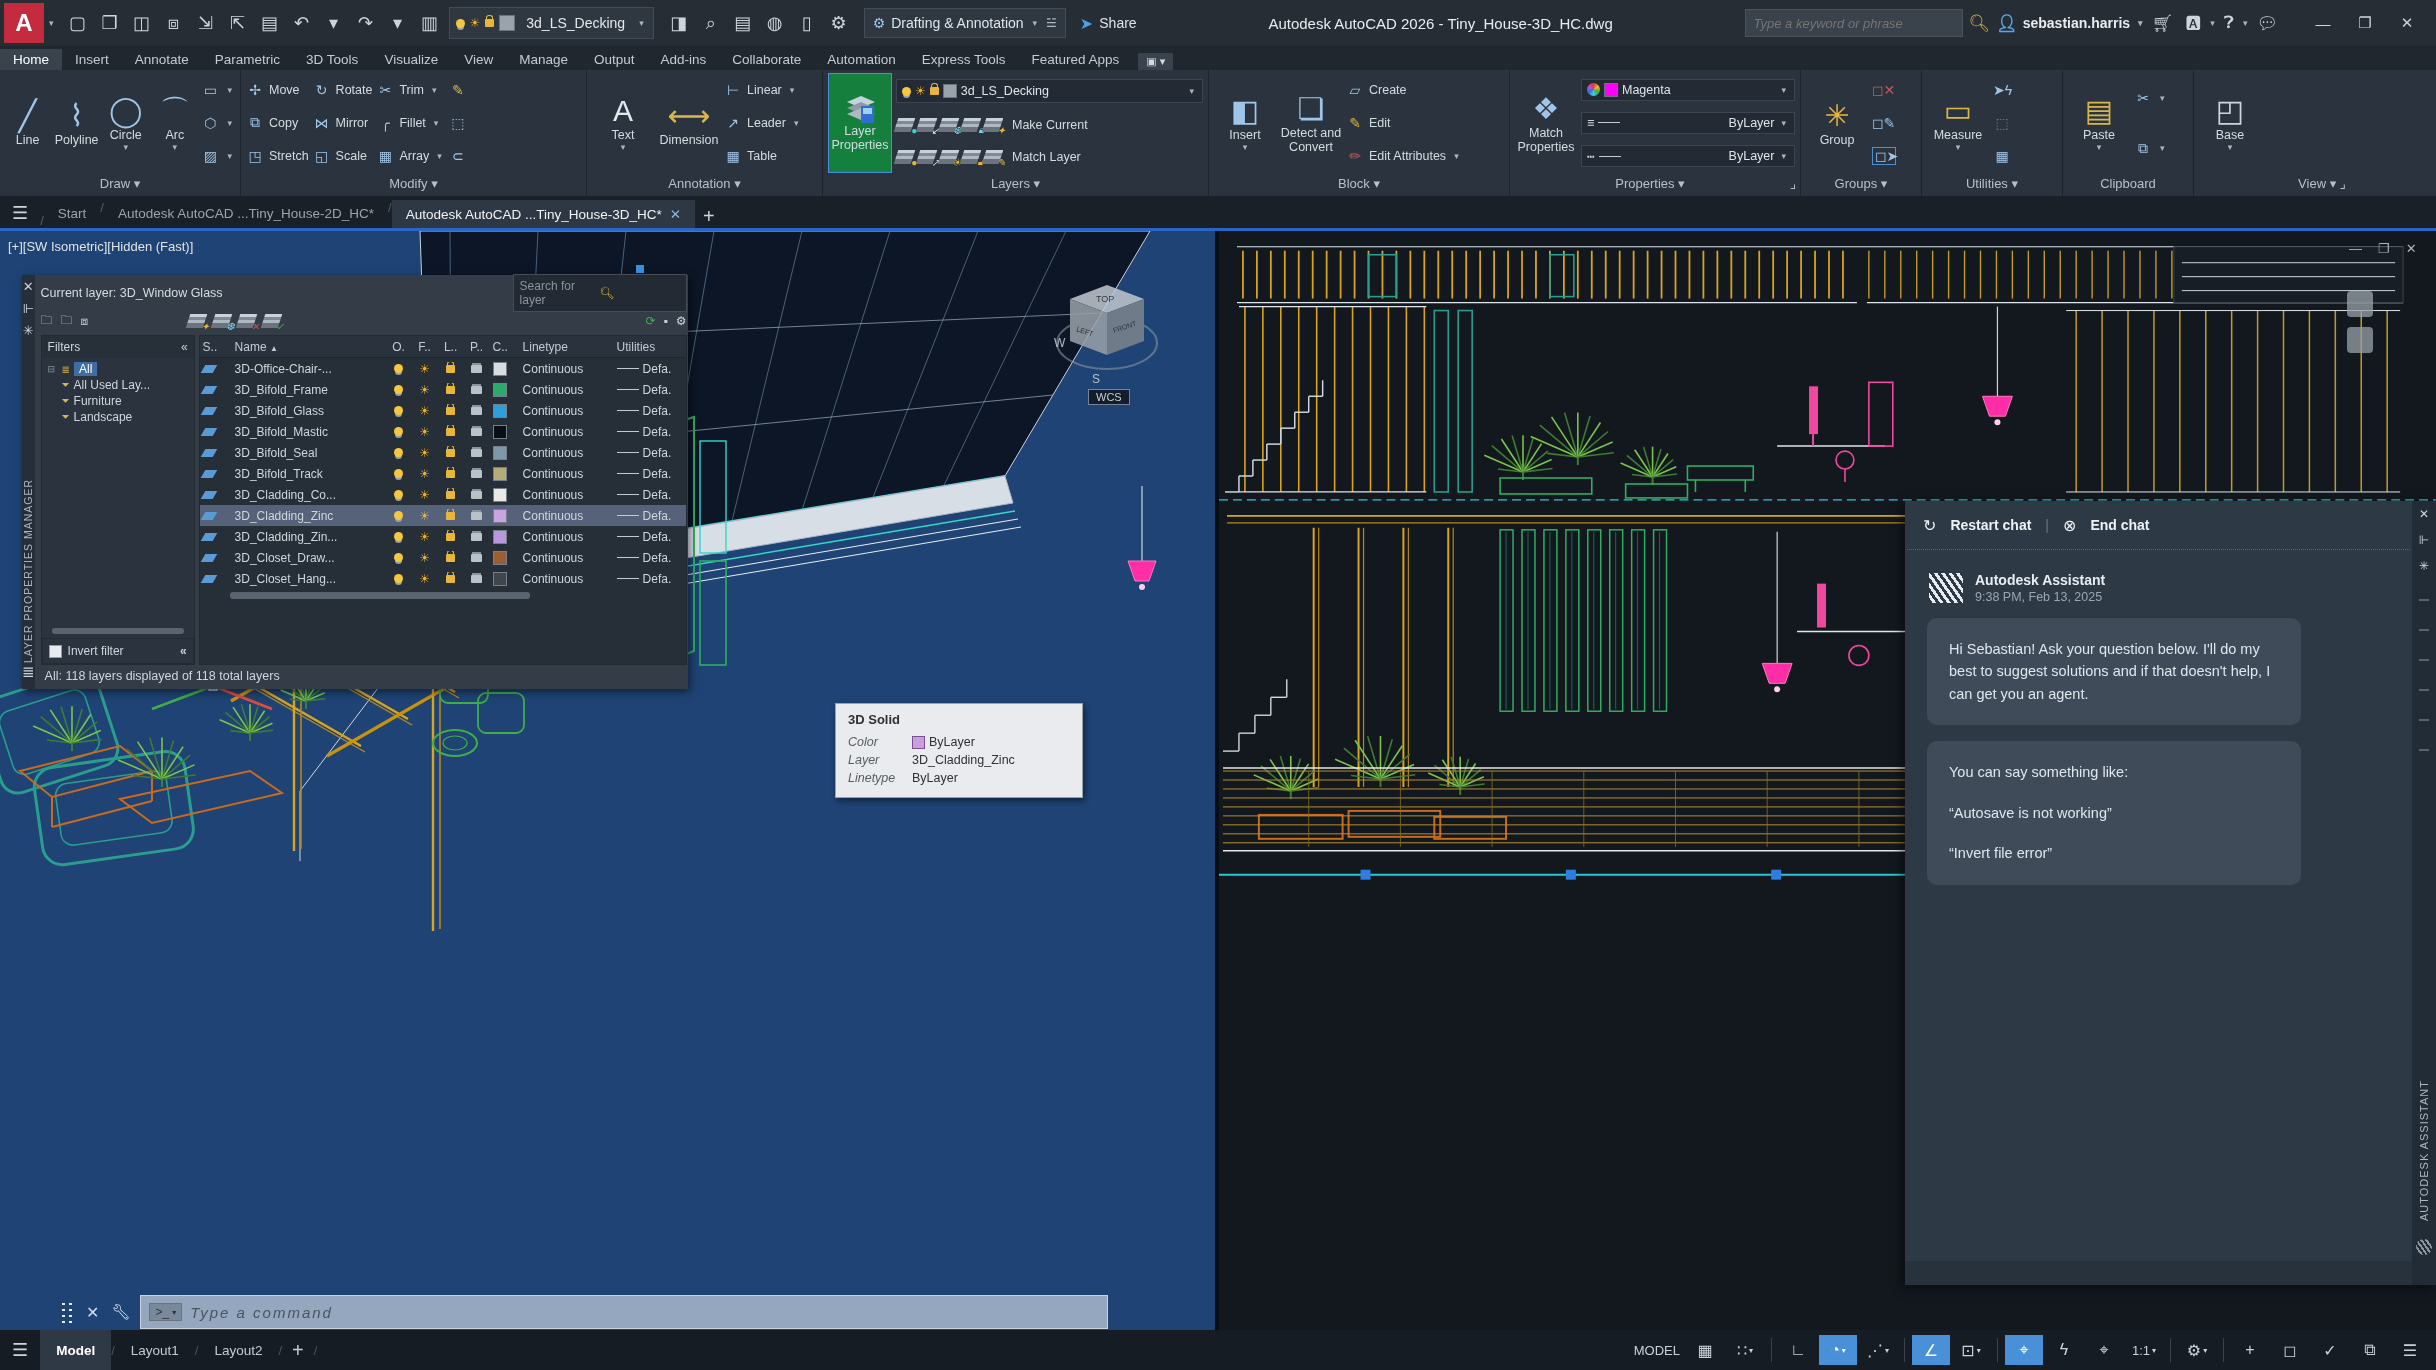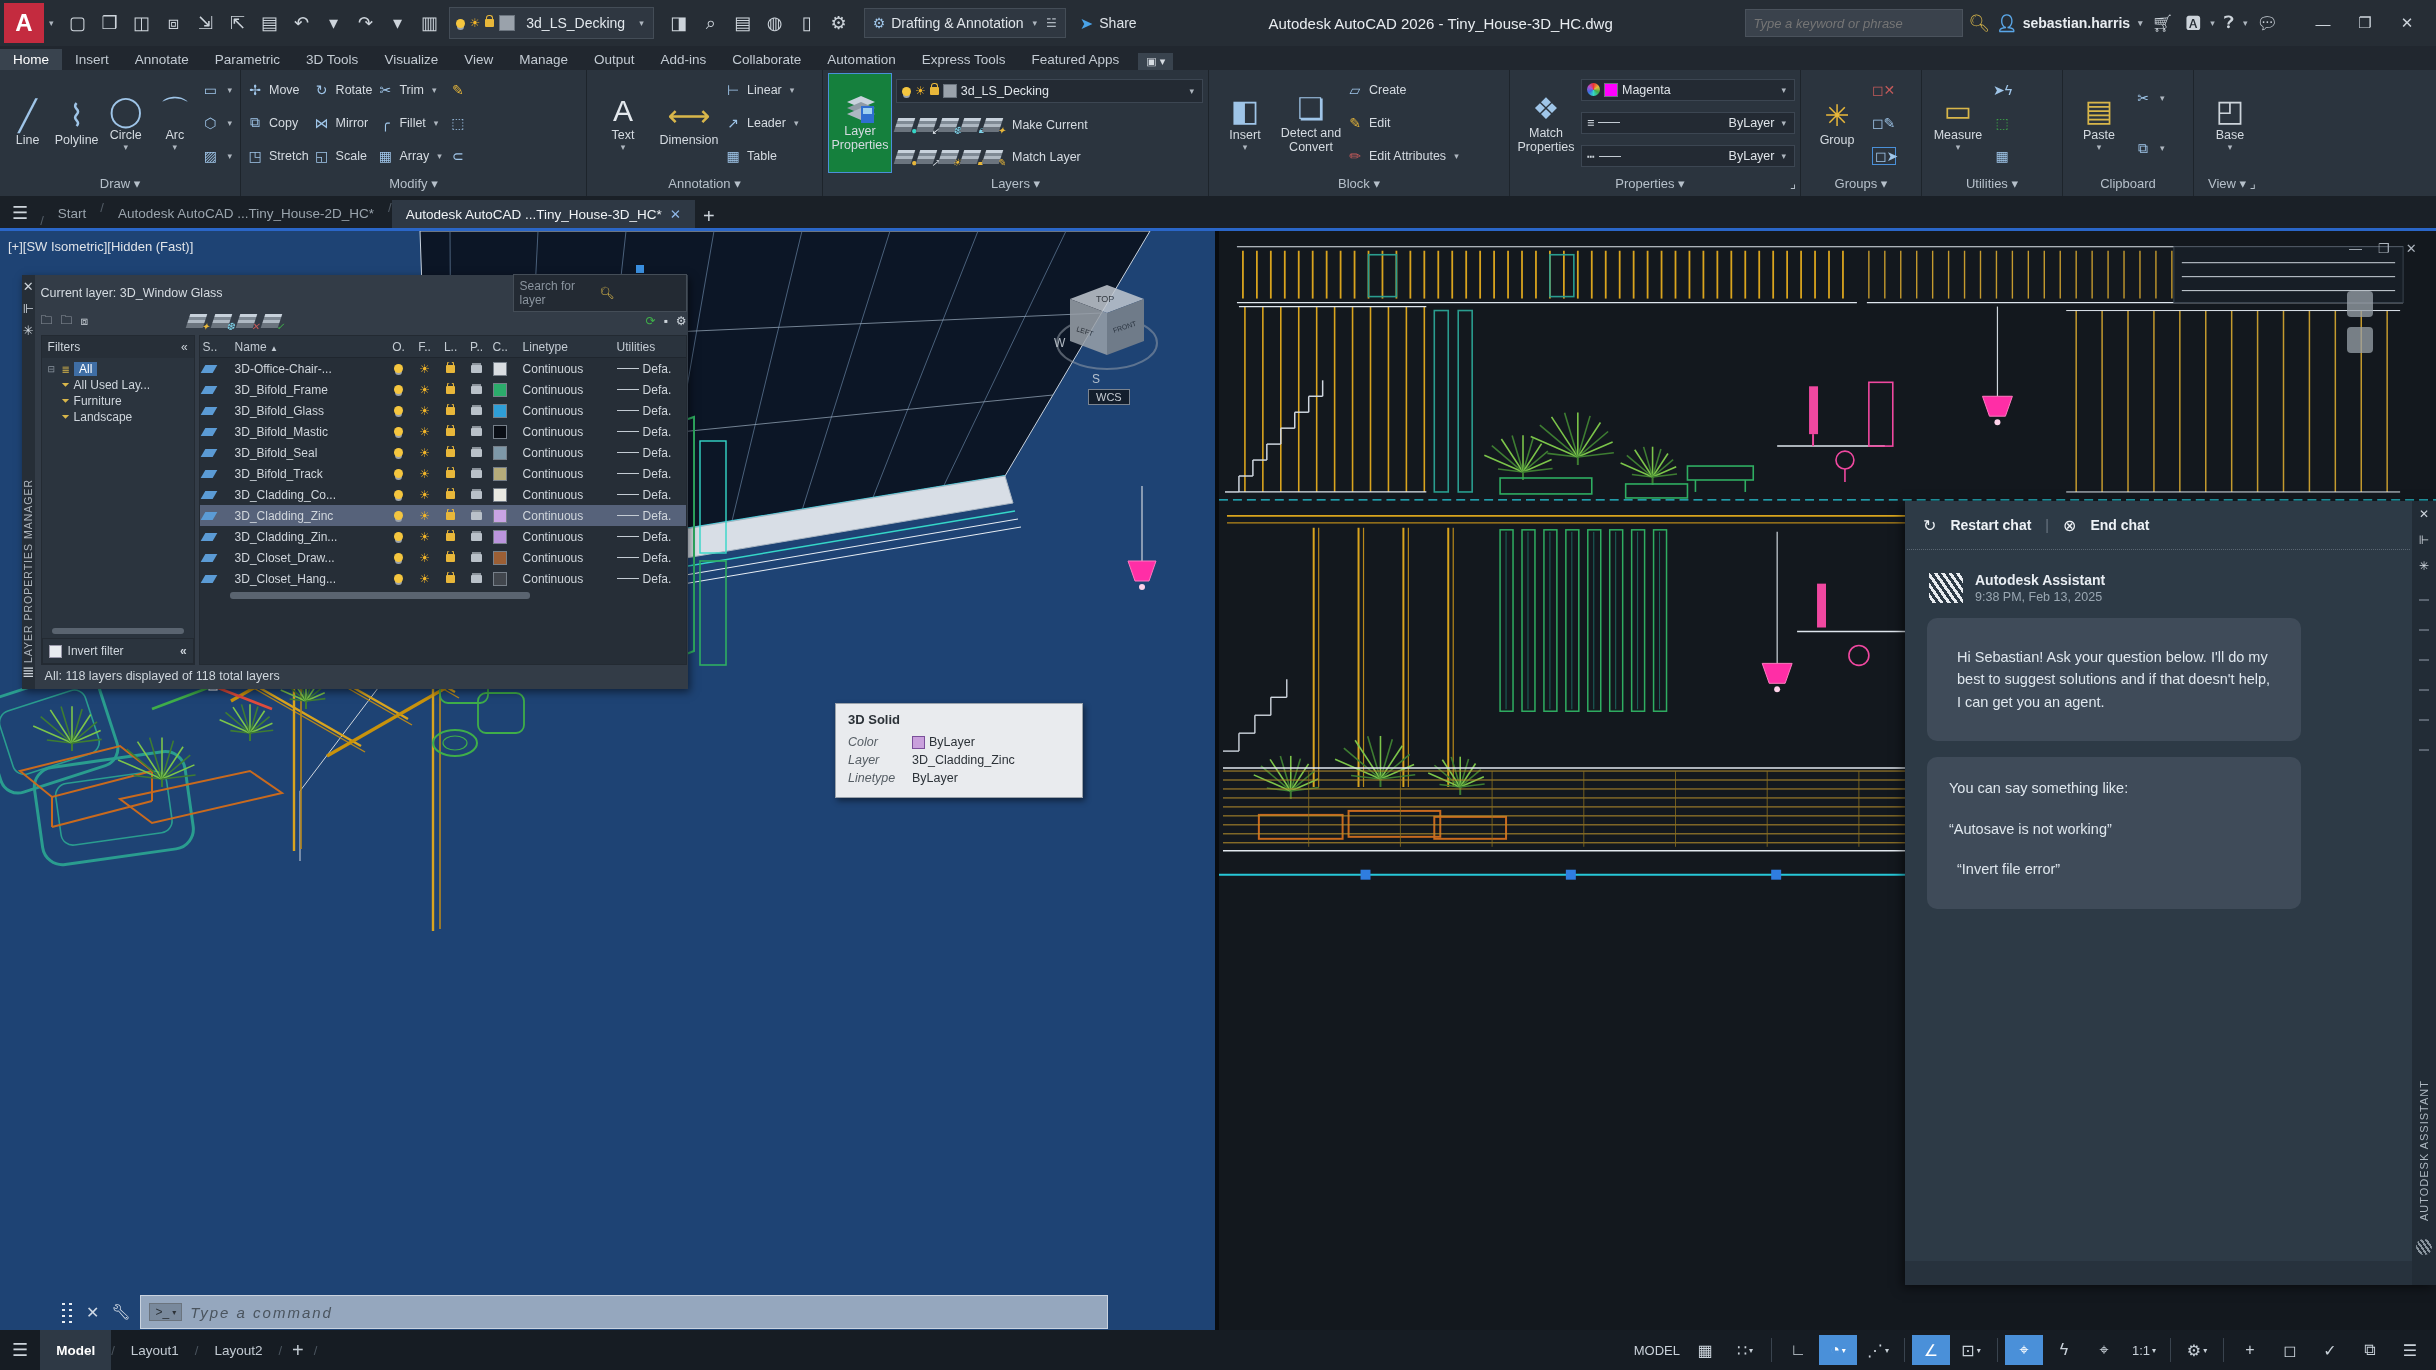--- a/index.html
+++ b/index.html
@@ -137,21 +137,21 @@
   .ahead .hdiv{color:#6a7682;font-weight:normal;}
   .adot{border-top:1px dotted #5a6672;margin:0 2px;}
   .achat{flex:1;padding:14px 20px;overflow:hidden;}
   .awho{display:flex;gap:12px;align-items:center;margin:8px 0 14px 4px;}
   .alogo{width:34px;height:30px;background:repeating-linear-gradient(55deg,#2d3a46 0 3px,#e8ecf0 3px 6px);}
   .aname{font-weight:bold;color:#e8edf2;font-size:14px;}
   .atime{color:#9aa7b2;font-size:12.5px;margin-top:2px;}
   .bubble{background:#3f4b59;border-radius:10px;padding:20px 22px;color:#dfe7ee;font-size:14.5px;
           line-height:1.55;width:330px;margin:0 0 16px 2px;}
   .bubble p{margin:0 0 18px 0;}
-  .bubble p:last-child{margin:8px;}
+  .bubble p:last-child{margin:0;}
   .ainput{position:absolute;left:0;right:0;bottom:24px;height:66px;background:#33414e;display:flex;align-items:center;padding:0 18px;}
   .ainput .ph{flex:1;color:#7f8e9b;font-size:14px;}
   .ainput .idiv{width:1px;height:26px;background:#4a5866;margin:0 14px;}
   .afoot{position:absolute;left:0;right:0;bottom:0;height:24px;background:#27323d;}
   .astrip{width:24px;background:#222c36;display:flex;flex-direction:column;align-items:center;padding:6px 0;color:#cfd6dd;position:relative;}
   .astrip .si{height:26px;font-size:12px;}
   .astrip .dash{width:10px;height:2px;background:#5a6470;margin:14px 0;}
   .avt{position:absolute;bottom:64px;left:0;right:0;display:flex;justify-content:center;}
   .avt span{writing-mode:vertical-rl;transform:rotate(180deg);font-size:11px;letter-spacing:1px;color:#aeb8c2;}
   .alogo2{position:absolute;bottom:30px;left:4px;width:16px;height:16px;border-radius:50%;
@@ -587,21 +587,21 @@
     </div>
 
     <div class="panel" style="flex:1;border-right:none">
       <div class="pbody">
         <div class="bigbtn">
             <span class="bic" style="color:#cdd4db">◰</span>
             <span class="blb">Base</span>
             <span class="caret">▾</span>
           </div>
       </div>
-      <div class="plabel" style="text-align:left;padding-left:14px"><span>View</span> ▾ ⌟</div>
+      <div class="plabel" style="text-align:center;padding-left:14px"><span>View</span> ▾ ⌟</div>
     </div>
   </div>
 
   <div class="ftabs">
     <span class="fburger">☰</span>
     <span class="fsl">/</span>
     <div id="ftabs" style="display:flex;align-items:flex-start">
         <span class="ftab">Start</span>
         <span class="fsl">/</span>
         <span class="ftab">Autodesk AutoCAD ...Tiny_House-2D_HC*</span>

